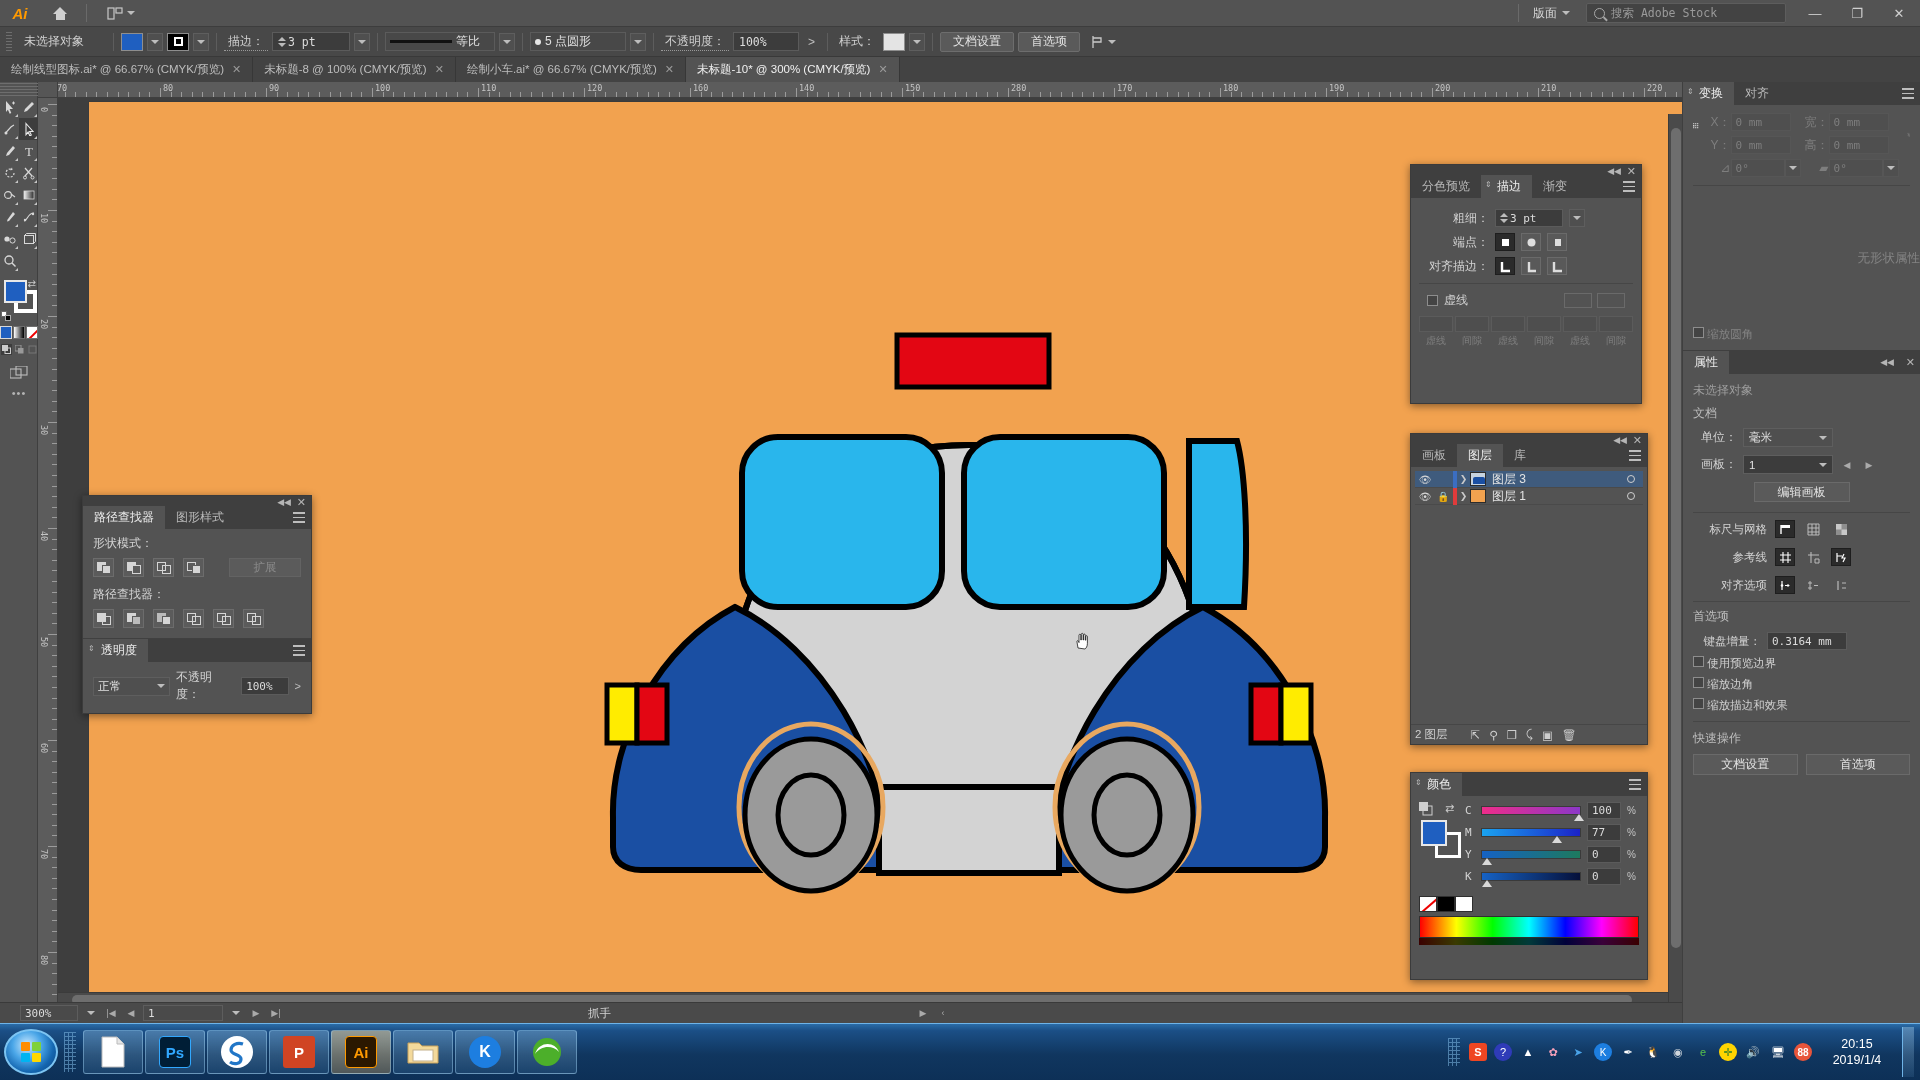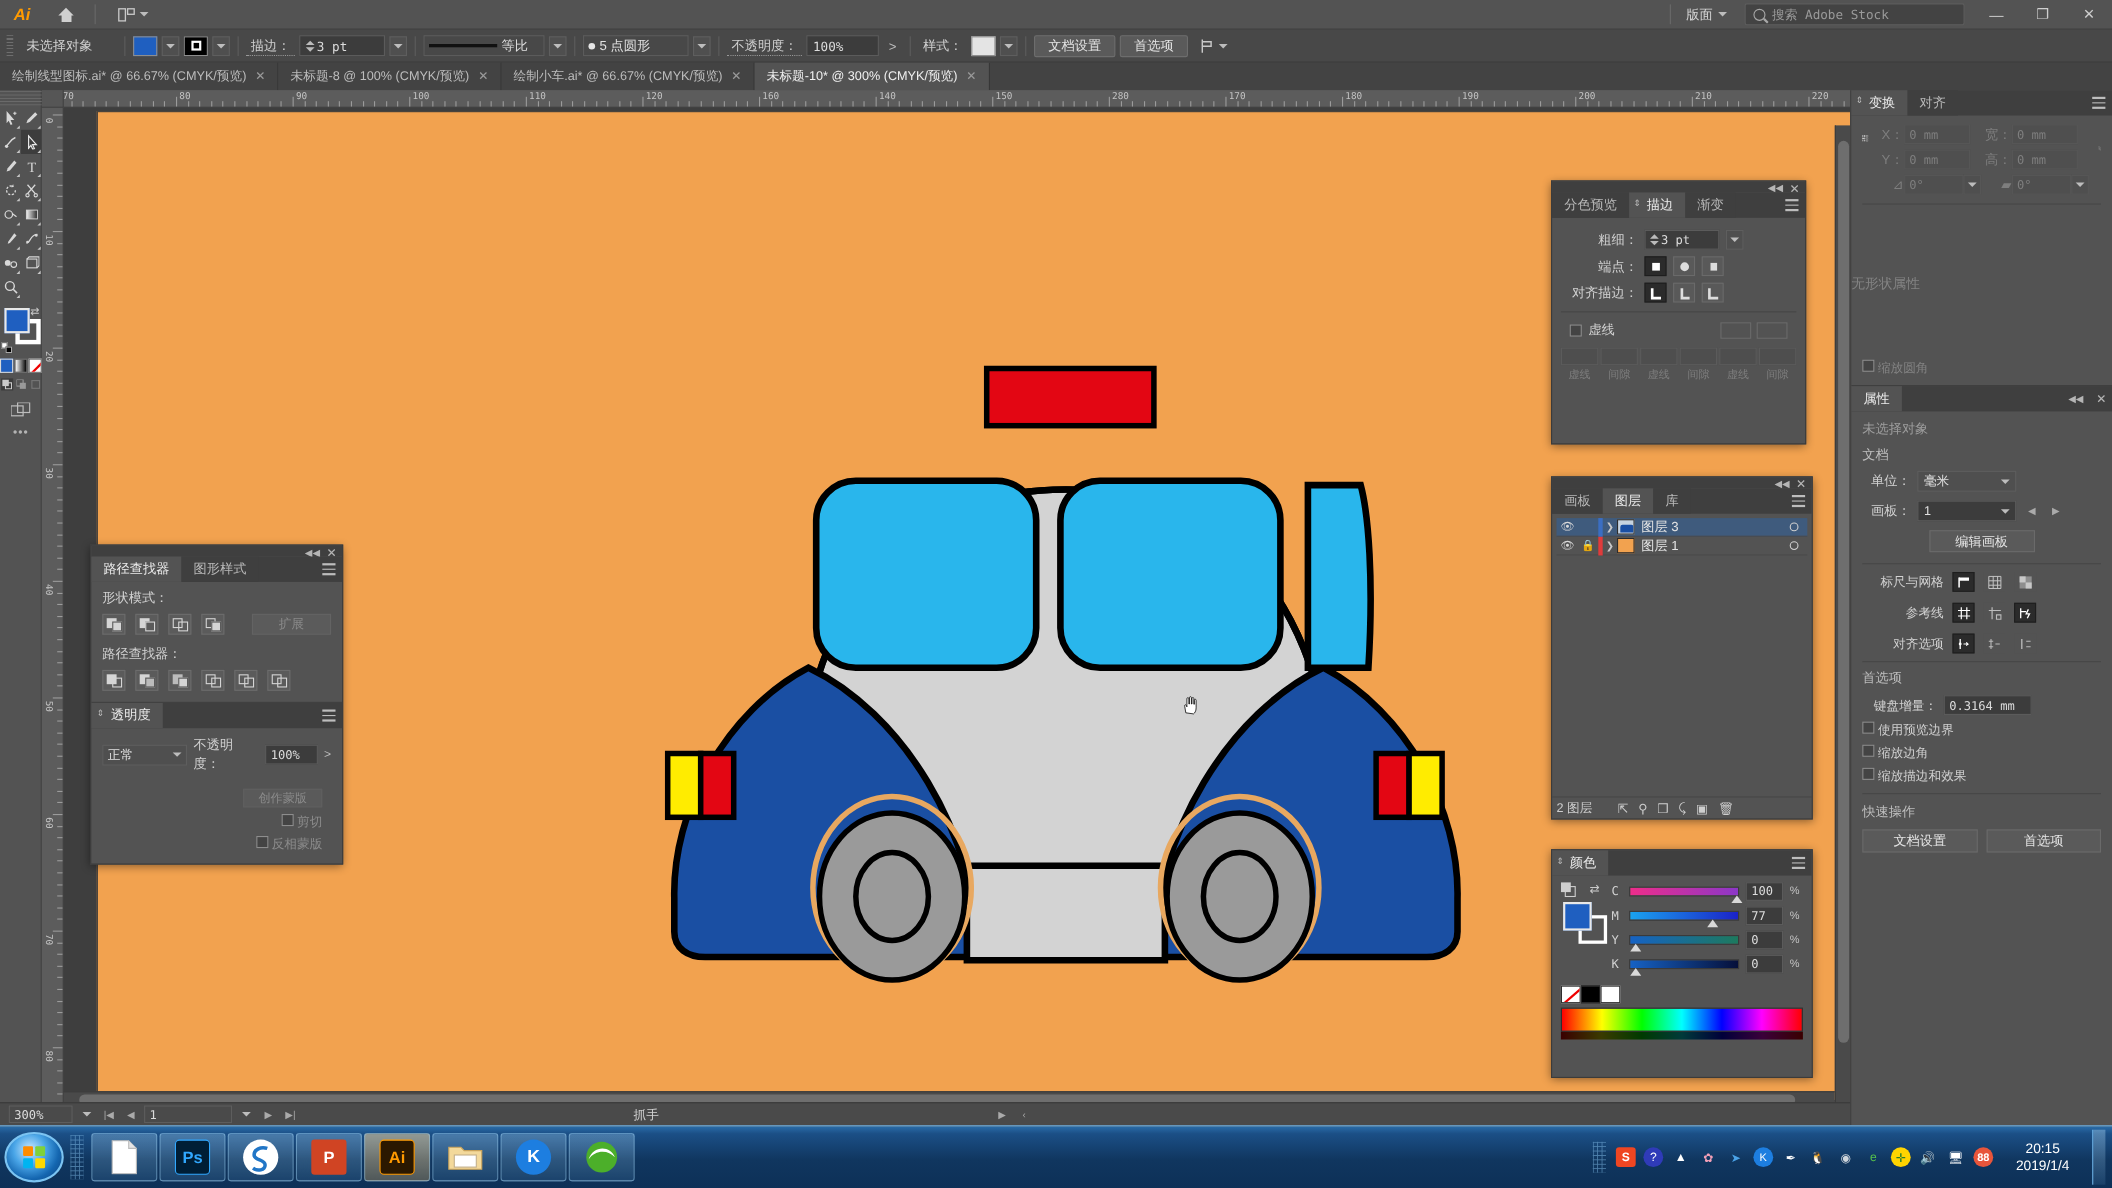--- a/index.html
+++ b/index.html
@@ -128,21 +128,21 @@
   .handcur { position:absolute; left:985px; top:530px; width:16px; height:18px; pointer-events:none; }
 
   
   .sb-v { position:absolute; right:0; top:16px; width:14px; height:894px; background:#4a4a4a; border-left:1px solid #3b3b3b; }
   .sb-v .thumb { position:absolute; left:2px; top:14px; width:10px; height:820px; background:#6e6e6e; border-radius:5px; }
   .sb-h { position:absolute; left:58px; bottom:17px; width:1610px; height:14px; background:#4a4a4a; border-top:1px solid #3b3b3b; }
   .sb-h .thumb { position:absolute; top:2px; left:14px; width:1560px; height:10px; background:#6e6e6e; border-radius:5px; }
 
   
   .statusbar { position:absolute; left:0; bottom:0; width:1682px; height:21px; background:#4a4a4a;
-    display:flex; align-items:center; gap:4px; padding:0 8px; border-top:1px solid #3a3a3a; font-size:11px; }
+    display:flex; align-items:center; gap:4px; padding:0 20px; border-top:1px solid #3a3a3a; font-size:11px; }
   .zoomfield { width:58px; height:16px; background:#4a4a4a; border:1px solid #5d5d5d; color:#dcdcdc;
     display:flex; align-items:center; padding:0 4px; font-family:"DejaVu Sans Mono",monospace; font-size:11px; }
   .ddbtn { width:17px; height:16px; display:flex; align-items:center; justify-content:center; }
   .navbtn { width:16px; height:16px; display:flex; align-items:center; justify-content:center; color:#aaa; font-size:9px; }
   .pagefield { width:80px; height:16px; background:#4a4a4a; border:1px solid #5d5d5d; color:#dcdcdc;
     display:flex; align-items:center; padding:0 4px; font-family:"DejaVu Sans Mono",monospace; font-size:11px; }
   .tool-status { margin-left:300px; font-size:11.5px; color:#d4d4d4; }
 
   
   .panel { position:absolute; background:#535353; border:1px solid #3b3b3b;
@@ -914,32 +914,20 @@
           <div style="display:flex; align-items:center; gap:6px;">
             <div style="width:78px;height:19px;background:#4f4f4f;border:1px solid #5e5e5e;display:flex;
                         align-items:center;justify-content:space-between;padding:0 4px;font-size:11.5px;color:#e0e0e0">
               <span>正常</span>
               <i class="chev"></i>
             </div>
             <span style="font-size:12px;color:#d2d2d2">不透明度：</span>
             <div class="pfield" style="width:48px">100%</div>
             <span style="color:#bfbfbf;font-size:11px">&gt;</span>
           </div>
-          <div style="margin-top:14px; text-align:right; padding-right:8px">
-            <div style="display:inline-block;width:72px;height:17px;background:#5a5a5a;border:1px solid #5f5f5f;
-                        font-size:11px;color:#8b8b8b;text-align:center;line-height:16px">创作蒙版</div>
-            <div style="margin-top:6px;font-size:11.5px;color:#8b8b8b">
-              <span class="chk"></span>
-              <span>剪切</span>
-            </div>
-            <div style="margin-top:5px;font-size:11.5px;color:#8b8b8b">
-              <span class="chk"></span>
-              <span>反相蒙版</span>
-            </div>
-          </div>
         </div>
       </div>
     </div>
 
     <div class="panel" style="left:1410px; top:82px; width:232px; height:240px;">
       <div class="pdrag">
         <span class="pcollapse">◀◀</span>
         <span class="pclose">✕</span>
       </div>
       <div class="ptabs" style="margin-top:10px">
@@ -1211,21 +1199,21 @@
                   <i class="chev"></i>
                 </span>
             </div>
           </div>
           <svg width="16" height="28" viewBox="0 0 16 28" style="margin-top:8px">
             <path d="M5 9a3 3 0 0 1 6 0v3M5 12v7h6v-7z" fill="none" stroke="#9a9a9a" stroke-width="1.2"></path>
             <path d="M2 4l12 20" stroke="#9a9a9a" stroke-width="1.2"></path>
           </svg>
         </div>
         <div class="pdiv" style="margin:4px 10px"></div>
-        <div style="text-align:left; color:#838383; font-size:12.5px; padding:60px 0 60px">无形状属性</div>
+        <div style="text-align:right; color:#838383; font-size:12.5px; padding:60px 0 60px">无形状属性</div>
         <div style="padding:0 10px 8px; font-size:11.5px; color:#838383">
           <span class="chk"></span>
           <span>缩放圆角</span>
         </div>
       </div>
 
       <div style="border-top:1px solid #3f3f3f">
         <div class="ptabs" style="position:relative">
           <div class="ptab active">属性</div>
           <span class="pcollapse" style="right:26px;top:6px">◀◀</span>

